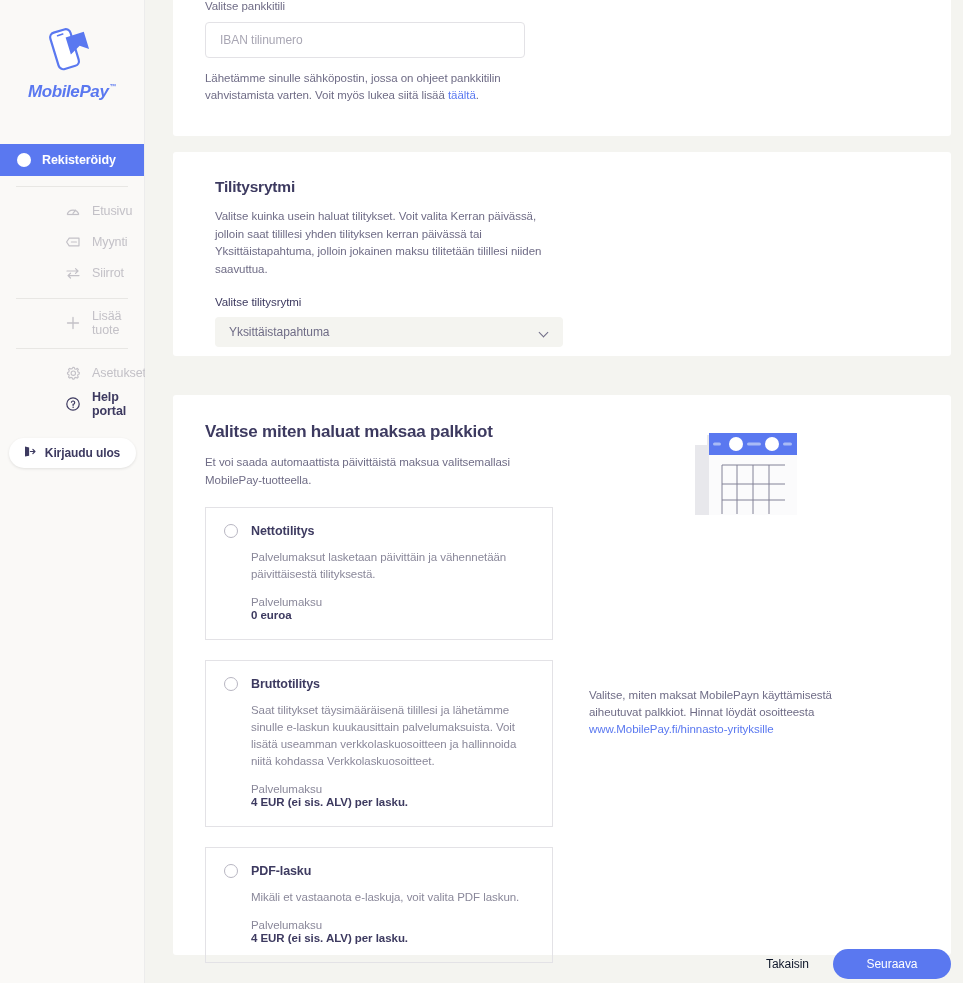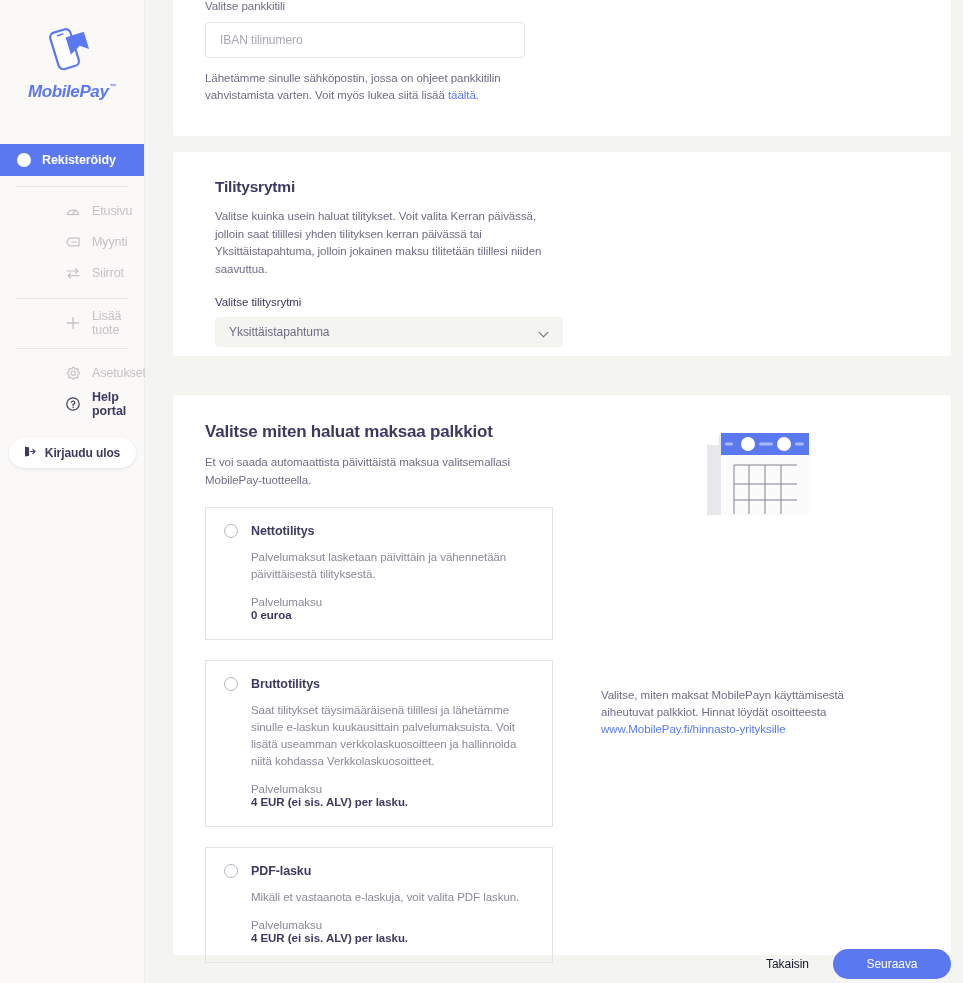--- a/index.html
+++ b/index.html
@@ -276,21 +276,21 @@
     margin-top: 1px;
     font-size: 11.5px;
     font-weight: bold;
     color: #3d3a60;
     letter-spacing: -0.05px;
   }
 
   
   .right-col {
     position: absolute;
-    left: 420px;
+    left: 408px;
     top: 30px;
     width: 330px;
     text-decoration: underline;
   }
   .cal-wrap {
     display: flex;
     justify-content: center;
   }
   .right-text {
     position: absolute;

